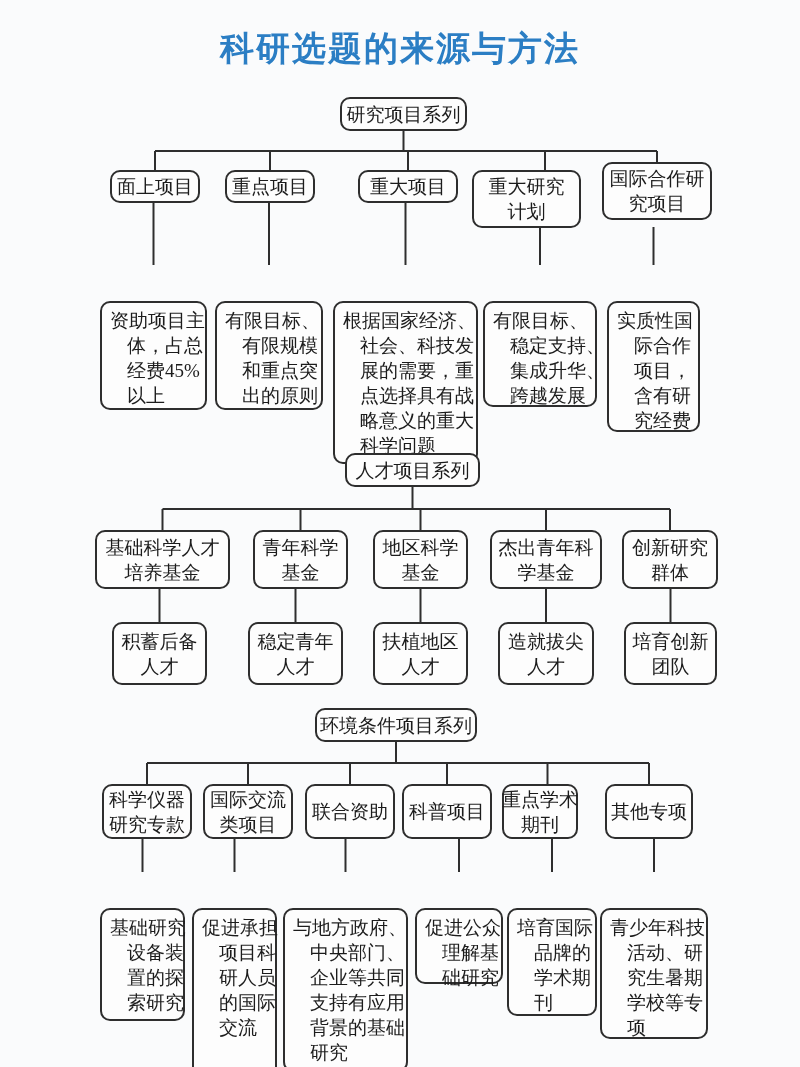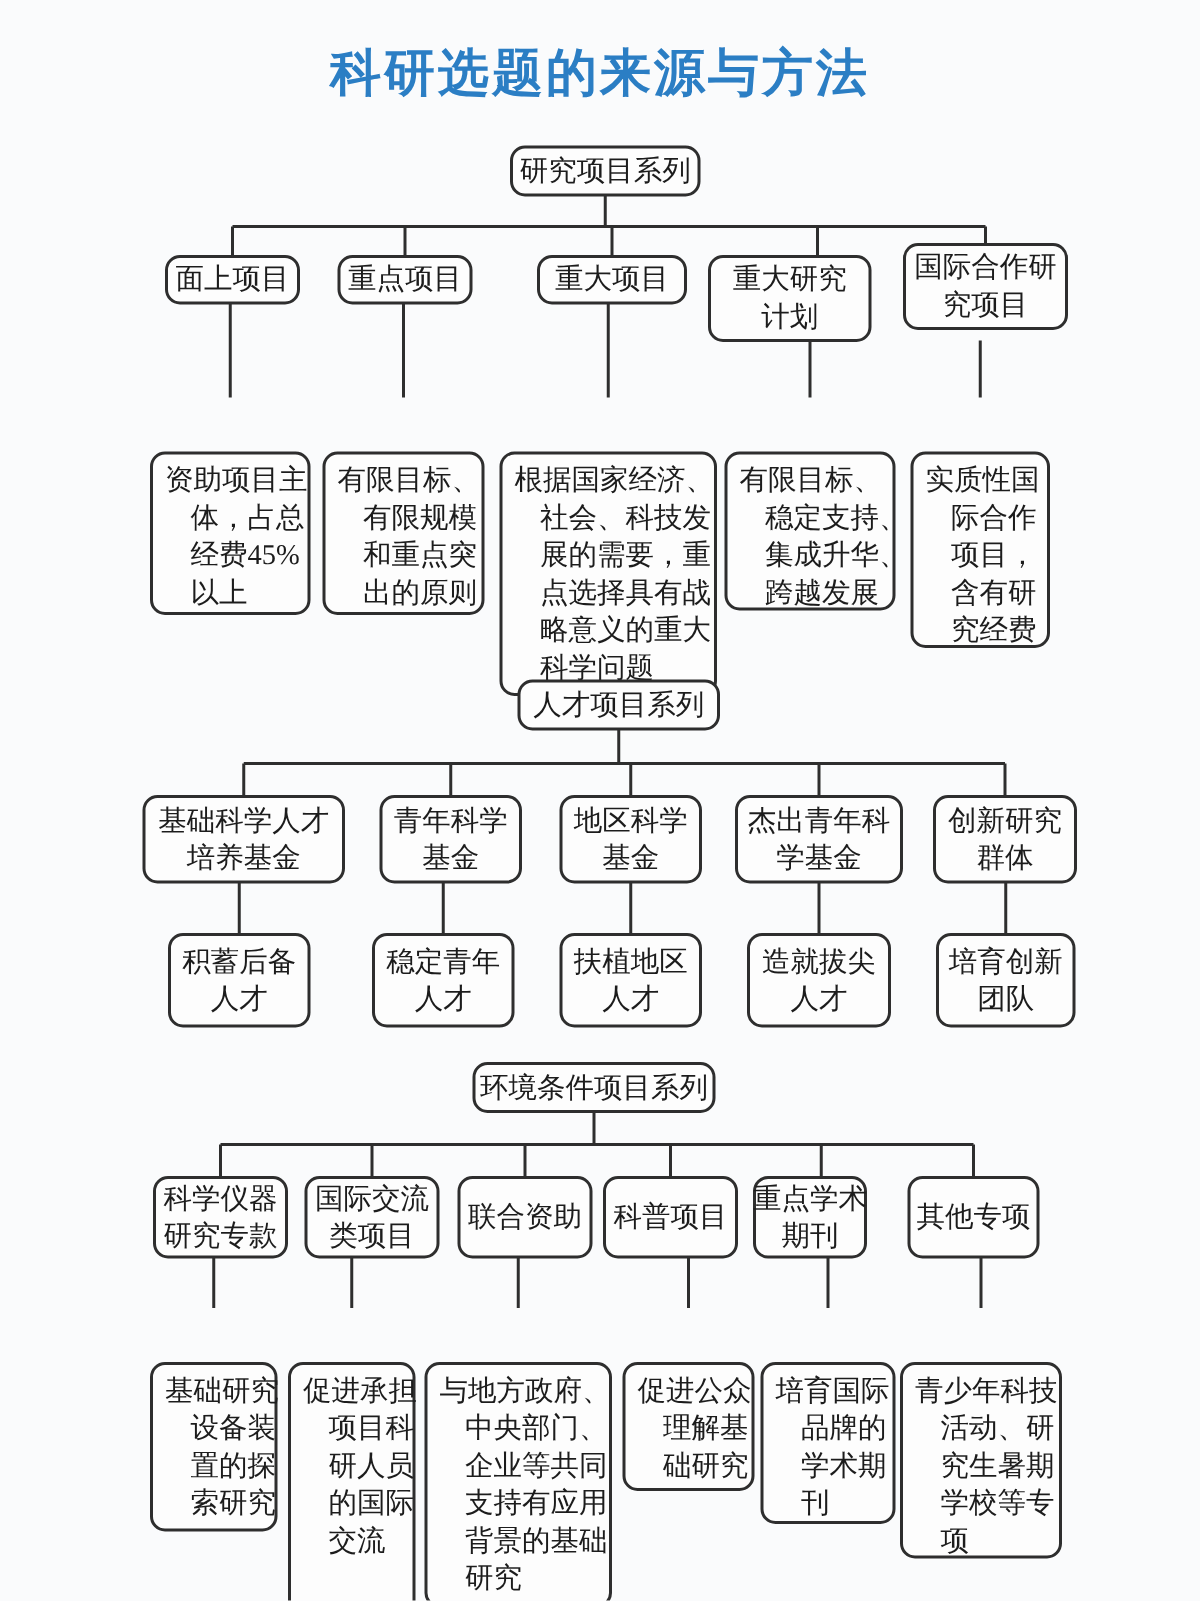--- a/index.html
+++ b/index.html
@@ -147,21 +147,21 @@
 项目科
 研人员
 的国际
 交流</div>
   <div class="node hang" style="left:283px;top:871px;width:125px;height:164px">与地方政府、
 中央部门、
 企业等共同
 支持有应用
 背景的基础
 研究</div>
-  <div class="node hang" style="left:415px;top:871px;width:88px;height:86px">促进公众
+  <div class="node hang" style="left:415px;top:871px;width:88px;height:76px">促进公众
 理解基
 础研究</div>
   <div class="node hang" style="left:507px;top:871px;width:90px;height:108px">培育国际
 品牌的
 学术期
 刊</div>
   <div class="node hang" style="left:600px;top:871px;width:108px;height:131px">青少年科技
 活动、研
 究生暑期
 学校等专

